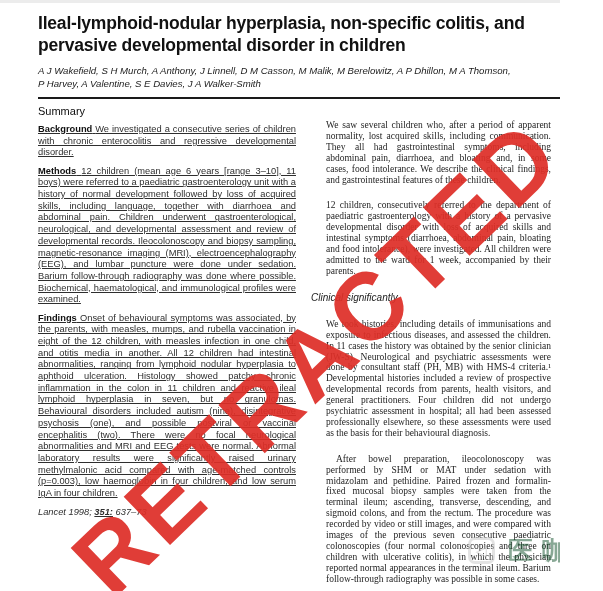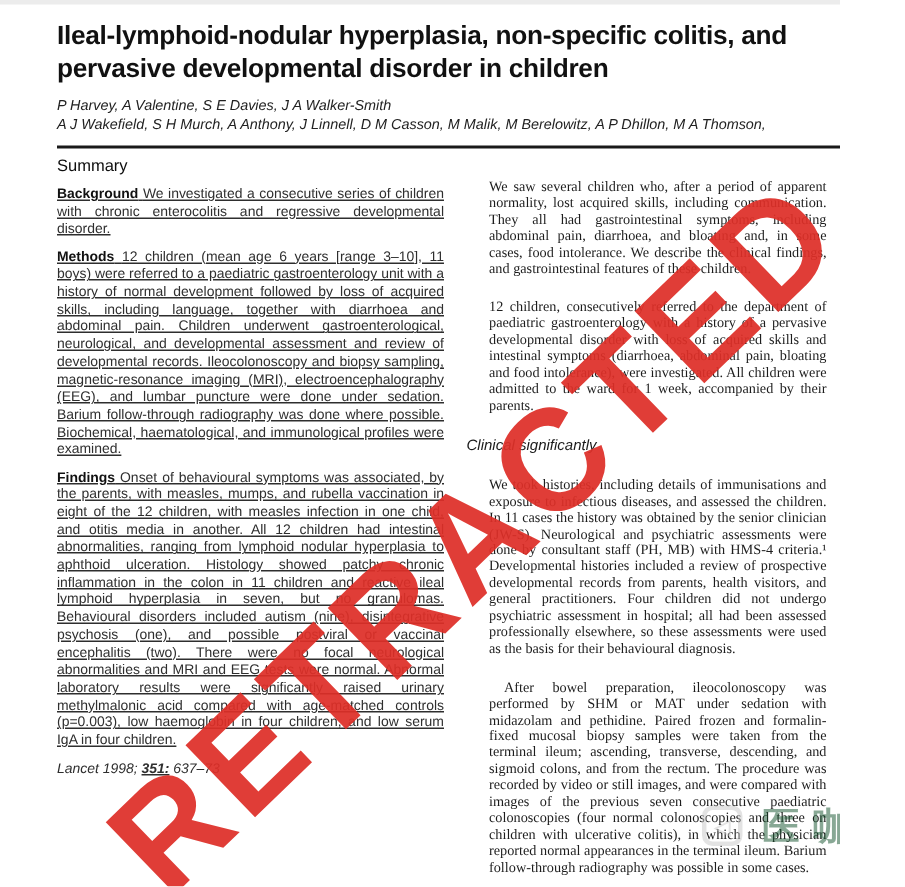--- a/index.html
+++ b/index.html
@@ -150,22 +150,22 @@
 <div class="page">
   <div class="top-edge"></div>
 
   <div class="content">
     <div class="title">
       <div>Ileal-lymphoid-nodular hyperplasia, non-specific colitis, and</div>
       <div>pervasive developmental disorder in children</div>
     </div>
 
     <div class="authors">
+      <div>A J Wakefield, S H Murch, A Anthony, J Linnell, D M Casson, M Malik, M Berelowitz, A P Dhillon, M A Thomson,</div>
       <div>P Harvey, A Valentine, S E Davies, J A Walker-Smith</div>
-      <div>A J Wakefield, S H Murch, A Anthony, J Linnell, D M Casson, M Malik, M Berelowitz, A P Dhillon, M A Thomson,</div>
     </div>
 
     <div class="rule"></div>
 
     <div class="columns">
 
       <div class="col-left">
         <h2 class="section">Summary</h2>
 
         <p><b class="lead">Background</b> <span>We investigated a consecutive series of children with chronic enterocolitis and regressive developmental disorder.</span></p>

